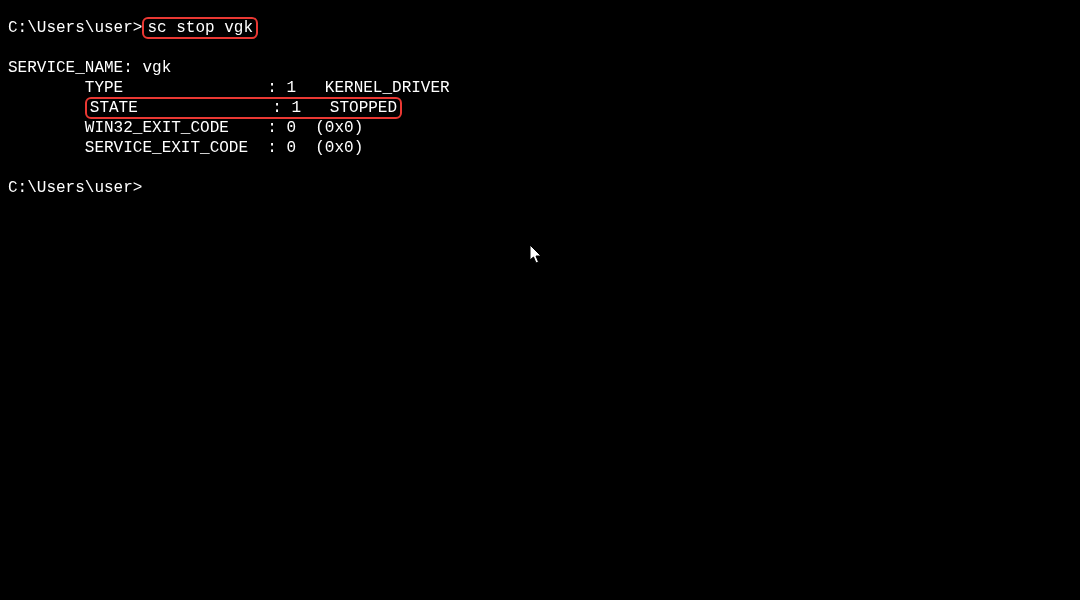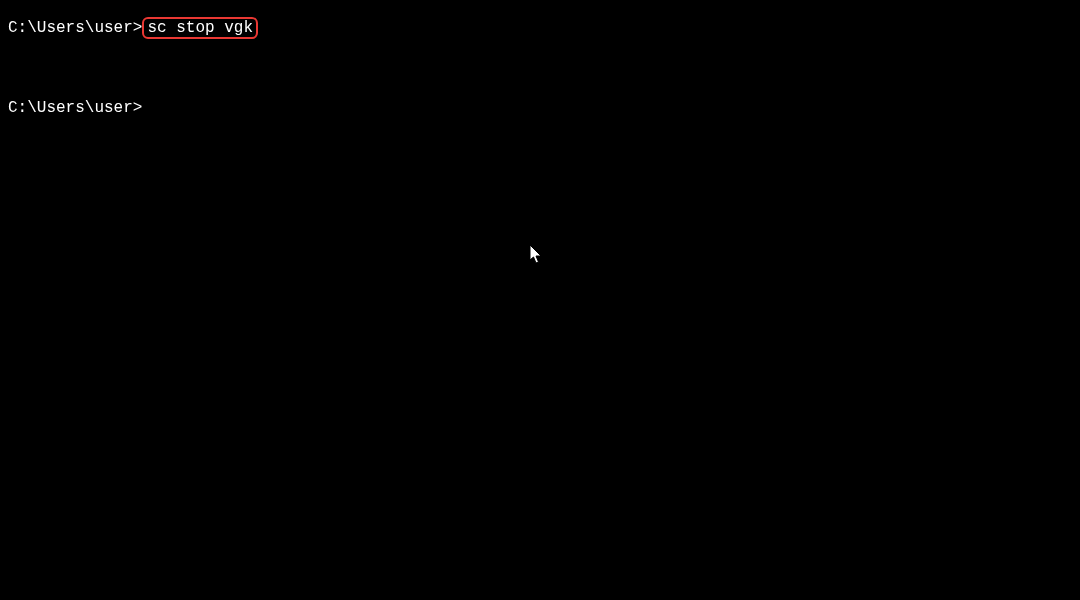--- a/index.html
+++ b/index.html
@@ -44,21 +44,25 @@
     .cursor-icon svg {
       filter: drop-shadow(0 0 1px #000);
     }
   </style>
 </head>
 <body>
 
 <div class="terminal">
   <div class="line"><span>C:\Users\user&gt;</span><span class="highlight-box"><span>sc stop vgk</span></span></div>
   <div class="blank-line"></div>
-  <div class="line"><span>        </span></div>
+  <div class="line">SERVICE_NAME: vgk</div>
+  <div class="line">        TYPE               : 1   KERNEL_DRIVER</div>
+  <div class="line"><span>        </span><span class="highlight-box"><span>STATE              : 1   STOPPED</span></span></div>
+  <div class="line">        WIN32_EXIT_CODE    : 0  (0x0)</div>
+  <div class="line">        SERVICE_EXIT_CODE  : 0  (0x0)</div>
   <div class="blank-line"></div>
   <div class="line">C:\Users\user&gt;</div>
 </div>
 
 <div class="cursor-icon">
   <svg width="14" height="20" viewBox="0 0 14 20">
     <path d="M0 0 L0 15 L3.5 12 L6 18 L8.5 17 L6 11 L11 11 Z" fill="#fff" stroke="#000" stroke-width="1"></path>
   </svg>
 </div>
 

